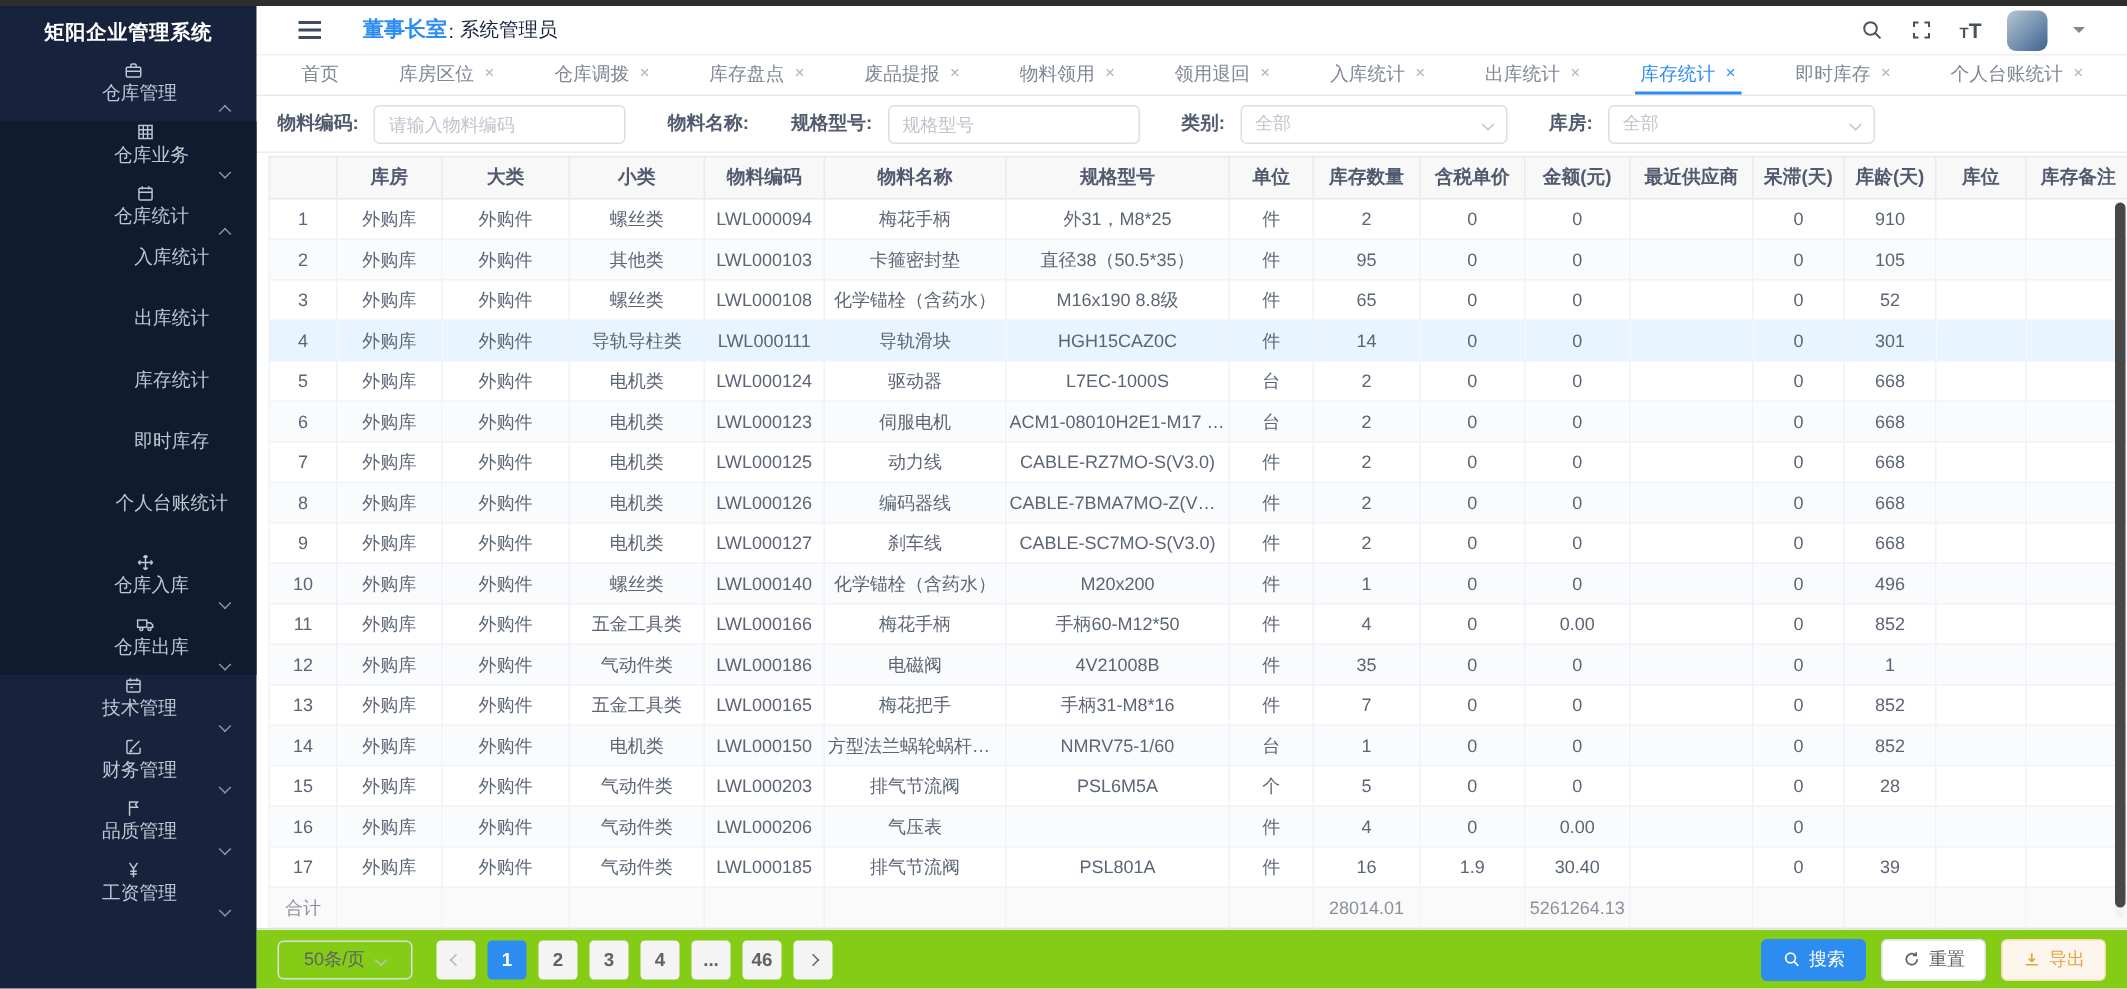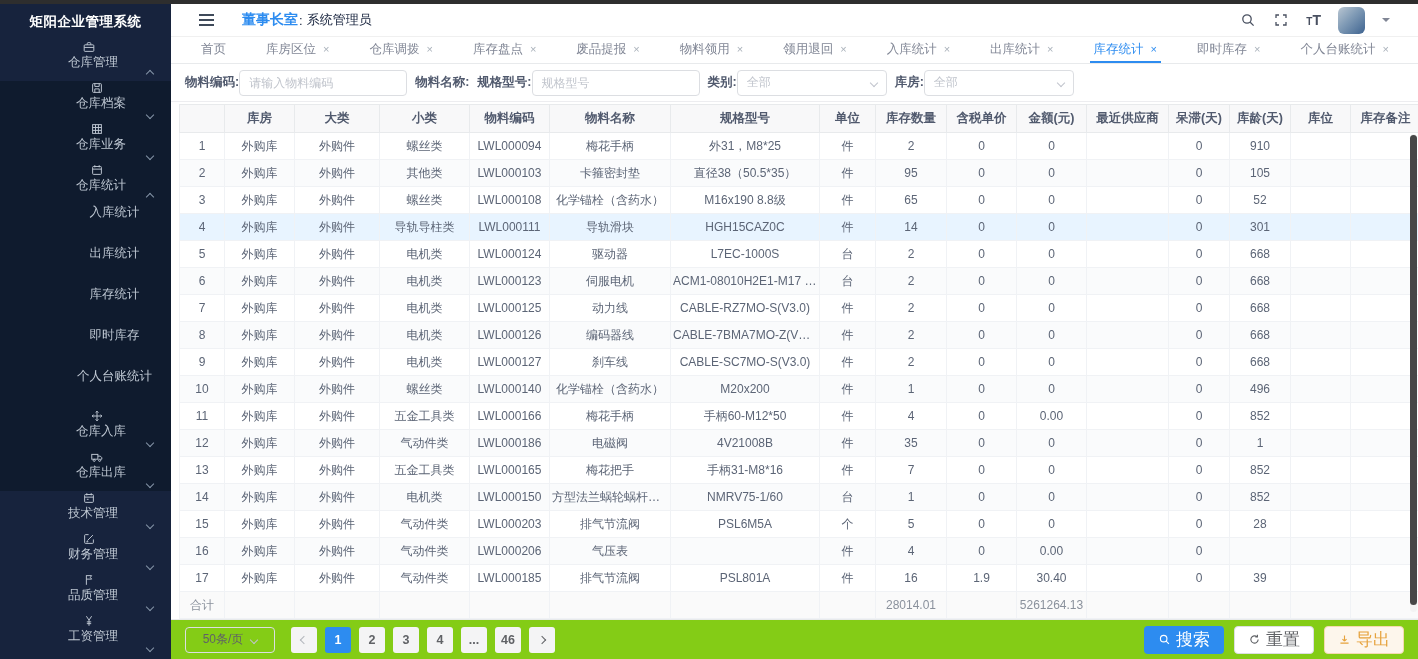--- a/index.html
+++ b/index.html
@@ -40,25 +40,25 @@
   .caret { width:0; height:0; border:4px solid transparent; border-top-color:#808695; margin-top:4px; cursor:pointer; }
 
   
   .tabbar { height:28px; display:flex; align-items:stretch; padding-left:10px; border-top:1px solid #f0f0f0; border-bottom:1px solid #e8eaec; flex:0 0 auto; }
   .tab { display:flex; align-items:center; margin:0 16px; padding:0 4px; color:#808695; font-size:12.5px; cursor:pointer; border-bottom:2px solid transparent; white-space:nowrap; }
   .tab.active { color:#2d8cf0; border-bottom-color:#2d8cf0; }
   .tab .x { margin-left:7px; font-size:11px; color:#a9b1ba; }
   .tab.active .x { color:#2d8cf0; }
 
   
-  .filterbar { height:38px; display:flex; align-items:center; padding-left:14px; border-bottom:1px solid #ededf0; flex:0 0 auto; }
+  .filterbar { height:38px; display:flex; align-items:center; padding-left:14px; gap:10px; border-bottom:1px solid #ededf0; flex:0 0 auto; }
   .f-label { font-weight:bold; color:#515a6e; font-size:12.5px; white-space:nowrap; }
   .f-input { width:168px; height:26px; border:1px solid #dcdee2; border-radius:4px; padding:0 9px; font-size:12px; color:#515a6e; outline:none; font-family:inherit; }
   .f-input::placeholder { color:#c0c4cc; }
-  .f-select { width:150px; height:26px; border:1px solid #dcdee2; border-radius:4px; padding:0 9px; display:flex; align-items:center; color:#c0c4cc; cursor:pointer; }
+  .f-select { width:178px; height:26px; border:1px solid #dcdee2; border-radius:4px; padding:0 9px; display:flex; align-items:center; color:#c0c4cc; cursor:pointer; }
   .f-select .chev { margin-left:auto; color:#c0c4cc; }
   .f-gap { width:8px; }
 
   
   .tablewrap { flex:1 1 auto; position:relative; padding:2px 6px 0 8px; overflow:hidden; }
   table { border-collapse:collapse; table-layout:fixed; width:1241px; }
   th { background:#f8f8f9; color:#515a6e; font-size:12.5px; font-weight:bold; height:28px; border:1px solid #e8eaec; }
   td { height:27px; text-align:center; font-size:12px; color:#5c6576; border:1px solid #f0f2f5; overflow:hidden; white-space:nowrap; text-overflow:ellipsis; padding:0 2px; }
   tr.even td { background:#fafbfc; }
   tr.hl td { background:#e8f4ff; }
@@ -71,21 +71,21 @@
   .pagesize { width:90px; height:26px; border:1px solid #dcdee2; border-radius:4px; display:flex; align-items:center; justify-content:center; gap:8px; color:#606266; cursor:pointer; margin-right:16px; }
   .pagesize .chev { color:#c0c4cc; }
   .pager { display:flex; align-items:center; gap:8px; }
   .pg { min-width:26px; height:26px; border-radius:3px; background:#f4f4f5; color:#606266; font-weight:bold; display:flex; align-items:center; justify-content:center; padding:0 6px; cursor:pointer; font-size:12.5px; }
   .pg.active { background:#2d8cf0; color:#fff; }
   .pg.nav { color:#b2b6bc; }
   .pchev { display:inline-block; width:6px; height:6px; border-right:1.5px solid currentColor; border-bottom:1.5px solid currentColor; }
   .pchev.left { transform:rotate(135deg); }
   .pchev.right { transform:rotate(-45deg); color:#606266; }
   .actions { margin-left:auto; display:flex; gap:10px; }
-  .btn { height:28px; border-radius:4px; padding:0 13px; display:flex; align-items:center; gap:5px; font-size:17px; cursor:pointer; border:1px solid transparent; }
+  .btn { height:28px; border-radius:4px; padding:0 13px; display:flex; align-items:center; gap:5px; font-size:12px; cursor:pointer; border:1px solid transparent; }
   .btn svg { width:13px; height:13px; stroke:currentColor; fill:none; stroke-width:1.4; }
   .btn.search { background:#2d8cf0; color:#fff; }
   .btn.reset { background:#fff; color:#606266; border-color:#dcdee2; }
   .btn.export { background:#fdf6ec; color:#e6a23c; border-color:#f5dab1; }
 </style>
 </head>
 <body>
 
 <div class="top-strip"></div>
 
@@ -94,30 +94,20 @@
   <nav id="menu">
       <div class="mi l1">
         <span class="ic">
           <svg viewBox="0 0 16 16">
             <rect x="2.5" y="5.5" width="11" height="7.5" rx="1"></rect>
             <path d="M6 5.5V4a1 1 0 0 1 1-1h2a1 1 0 0 1 1 1v1.5M2.5 8.5h11"></path>
           </svg>
         </span>
         <span class="lab">仓库管理</span>
         <i class="chev up"></i>
-      </div>
-      <div class="mi l2 sub">
-        <span class="ic">
-          <svg viewBox="0 0 16 16">
-            <rect x="3" y="3" width="10" height="10" rx="1"></rect>
-            <path d="M5.5 3v3.2h5V3M5.5 13V9h5v4"></path>
-          </svg>
-        </span>
-        <span class="lab">仓库档案</span>
-        <i class="chev down"></i>
       </div>
       <div class="mi l2 sub">
         <span class="ic">
           <svg viewBox="0 0 16 16">
             <rect x="3" y="3" width="10" height="10"></rect>
             <path d="M3 6.3h10M3 9.6h10M6.3 3v10M9.6 3v10"></path>
           </svg>
         </span>
         <span class="lab">仓库业务</span>
         <i class="chev down"></i>

